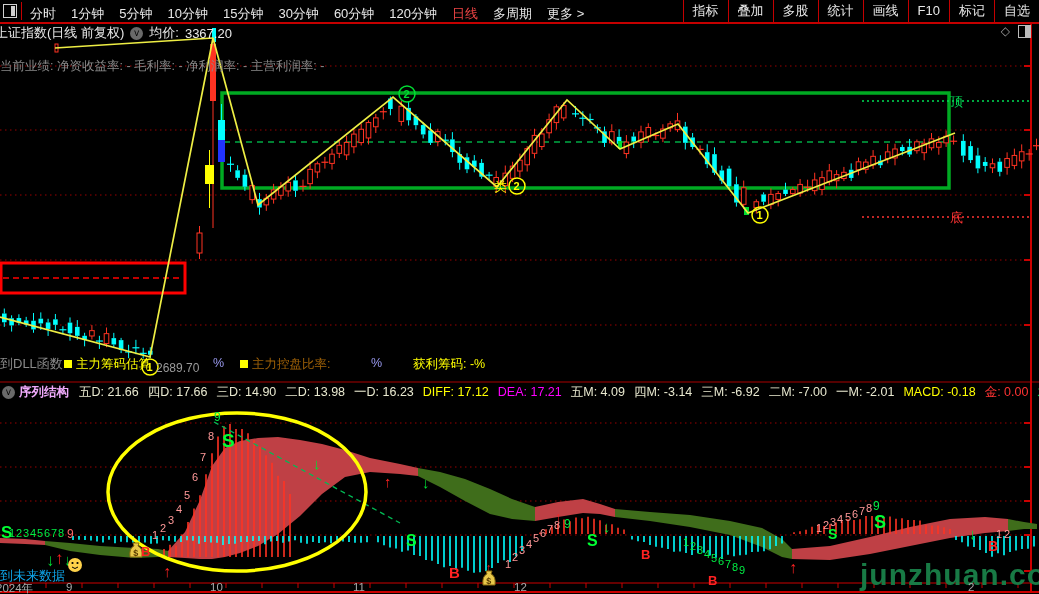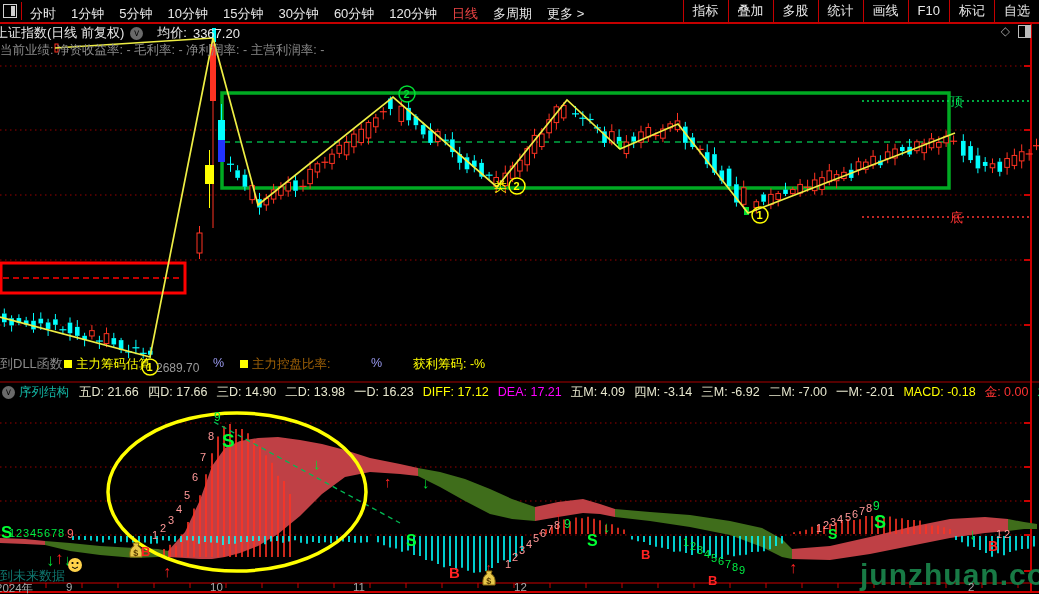--- a/index.html
+++ b/index.html
@@ -18,29 +18,29 @@
   #menu-right{position:absolute;right:0;top:0;height:22px;display:flex;align-items:flex-start;
               font-size:13px;color:#e8e8e8;overflow:hidden;}
   #menu-right .mi{padding:0 9px;border-left:1px solid #c40000;line-height:22px;}
   
   #titlerow{left:-5px;top:24px;font-size:13px;color:#e8e8e8;display:flex;align-items:center;gap:6px;}
   .chev{display:inline-block;width:13px;height:13px;border-radius:50%;background:#6a6a6a;color:#000;
         font-size:10px;line-height:13px;text-align:center;}
   #cornericons{right:8px;top:24px;display:flex;gap:8px;align-items:center;color:#9a9a9a;font-size:12px;}
   .splitsq{display:inline-block;width:11px;height:11px;border:1px solid #bbb;position:relative;}
   .splitsq i{position:absolute;right:0;top:0;bottom:0;width:5px;background:#bbb;}
-  #fundrow{left:0;top:42px;font-size:12.5px;color:#8a8a8a;}
+  #fundrow{left:0;top:58px;font-size:12.5px;color:#8a8a8a;}
   
   .chip{position:absolute;font-size:12.5px;}
   .bullet{display:inline-block;width:8px;height:8px;background:#ffff00;margin-right:4px;}
   #dllnotice{left:0;top:355px;font-size:13px;color:#8a8a8a;}
-  #futnotice{left:0;top:567px;font-size:13px;color:#0f766e;}
+  #futnotice{left:0;top:567px;font-size:13px;color:#0ea5e9;}
   
   #seqrow{left:0;top:384px;height:16px;display:flex;align-items:center;font-size:12.5px;}
-  #seqrow .t{color:#14b8a6;margin-right:10px;}
+  #seqrow .t{color:#f0abfc;margin-right:10px;font-weight:bold;}
   #seqrow .f{margin-right:9px;}
   
   .month{position:absolute;top:581px;font-size:11.5px;color:#a8a8a8;}
   #watermark{left:860px;top:558px;font-size:30px;font-weight:bold;color:#187a45;letter-spacing:1px;}
 </style>
 </head>
 <body>
 
 <div class="stage">
 
@@ -797,21 +797,21 @@
         <span class="mi">画线</span>
         <span class="mi">F10</span>
         <span class="mi">标记</span>
         <span class="mi">自选</span>
       </div>
   </div>
 
   <div class="ov" id="titlerow">
     <span>上证指数(日线 前复权)</span>
     <span class="chev">˅</span>
-    <span style="margin-left:8px;">均价:</span>
+    <span style="">均价:</span>
     <span>3367.20</span>
   </div>
   <div class="ov" id="cornericons">
     <span>◇</span>
     <span class="splitsq">
         <i></i>
       </span>
   </div>
 
   <div class="ov" id="fundrow">当前业绩: 净资收益率: - 毛利率: - 净利润率: - 主营利润率: -</div>

